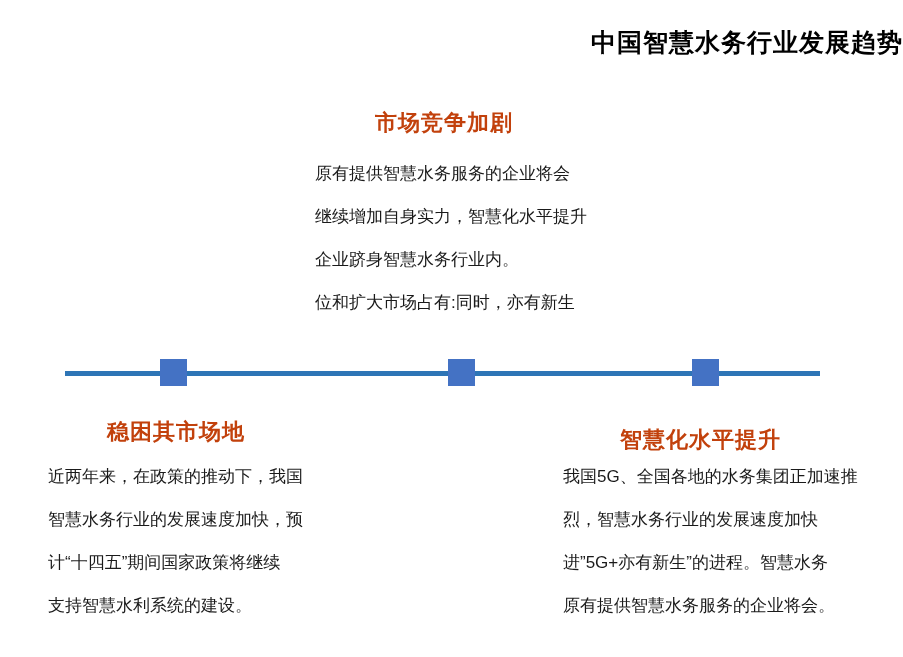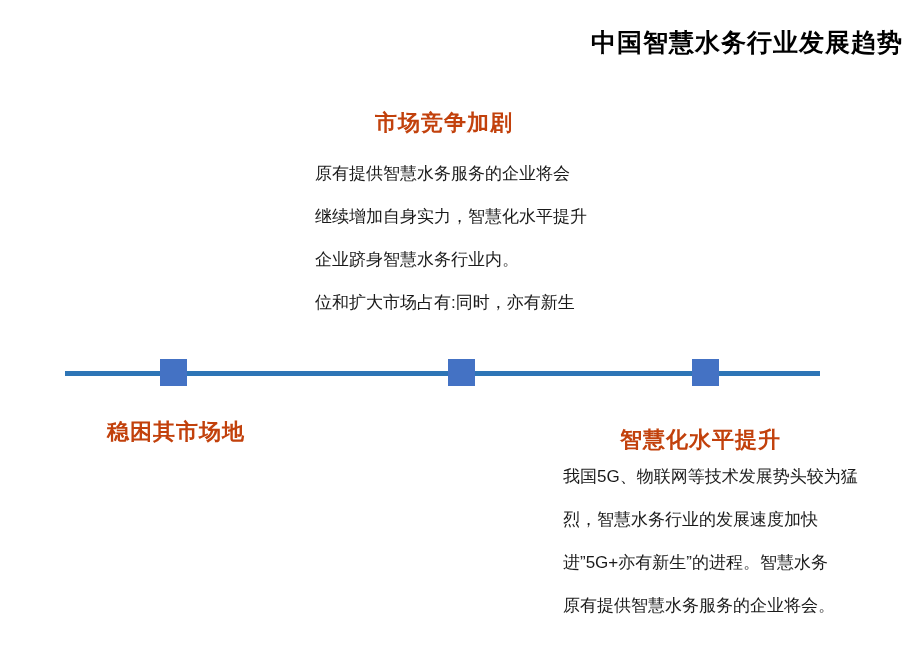--- a/index.html
+++ b/index.html
@@ -80,22 +80,28 @@
     <div class="line">企业跻身智慧水务行业内。</div>
     <div class="line">位和扩大市场占有:同时，亦有新生</div>
   </div>
 
   <div class="timeline-line"></div>
   <div class="timeline-node node-1"></div>
   <div class="timeline-node node-2"></div>
   <div class="timeline-node node-3"></div>
 
   <div class="section-heading heading-policy">稳困其市场地</div>
+  <div class="body-block body-policy">
+    <div class="line">近两年来，在政策的推动下，我国</div>
+    <div class="line">智慧水务行业的发展速度加快，预</div>
+    <div class="line">计“十四五”期间国家政策将继续</div>
+    <div class="line">支持智慧水利系统的建设。</div>
+  </div>
 
   <div class="section-heading heading-smart">智慧化水平提升</div>
   <div class="body-block body-smart">
-    <div class="line">我国5G、物联网等技术发展势头较为猛</div>
+    <div class="line">我国5G、全国各地的水务集团正加速推</div>
     <div class="line">烈，智慧水务行业的发展速度加快</div>
     <div class="line">进”5G+亦有新生”的进程。智慧水务</div>
     <div class="line">原有提供智慧水务服务的企业将会。</div>
   </div>
 
 </div>
 
 </body></html>

